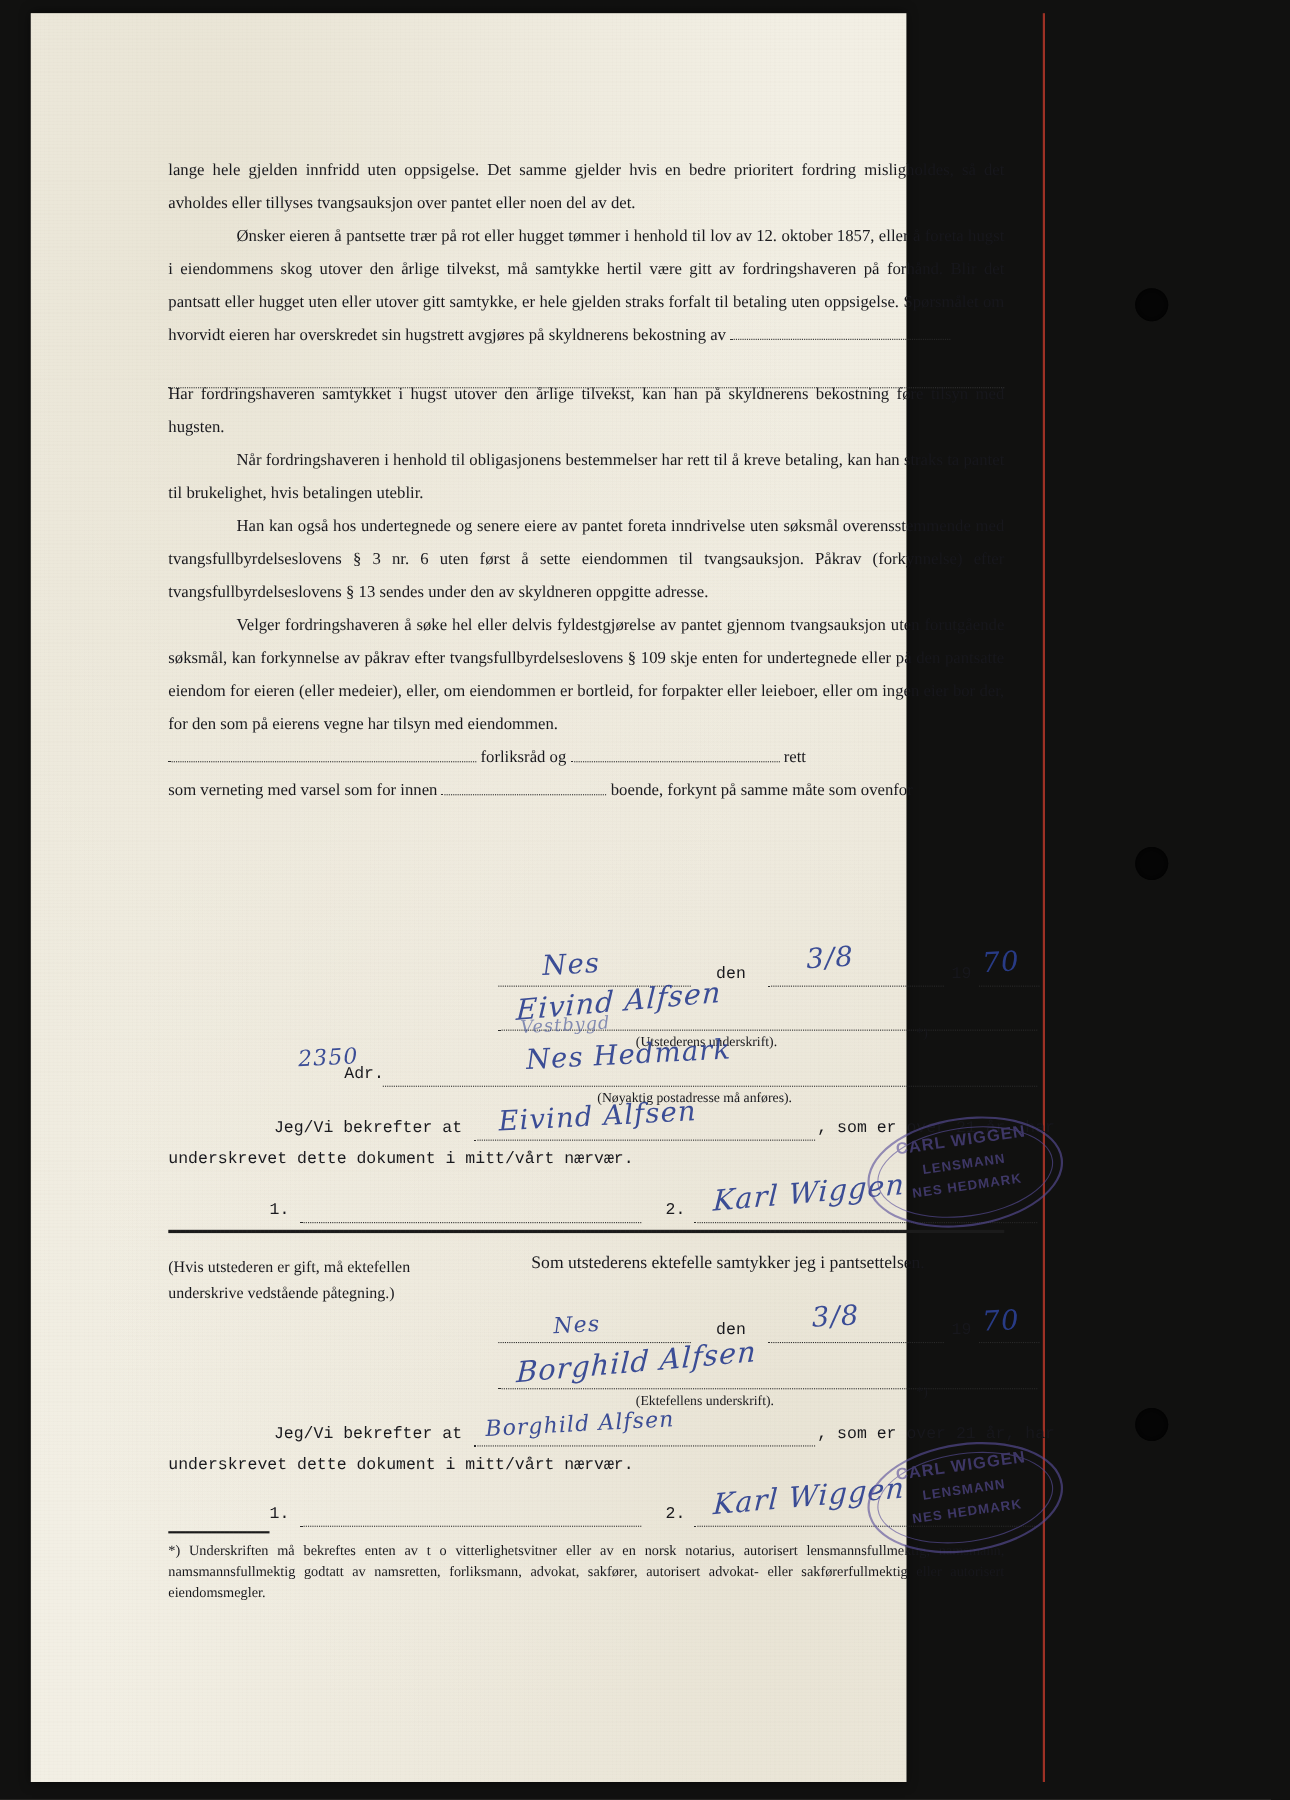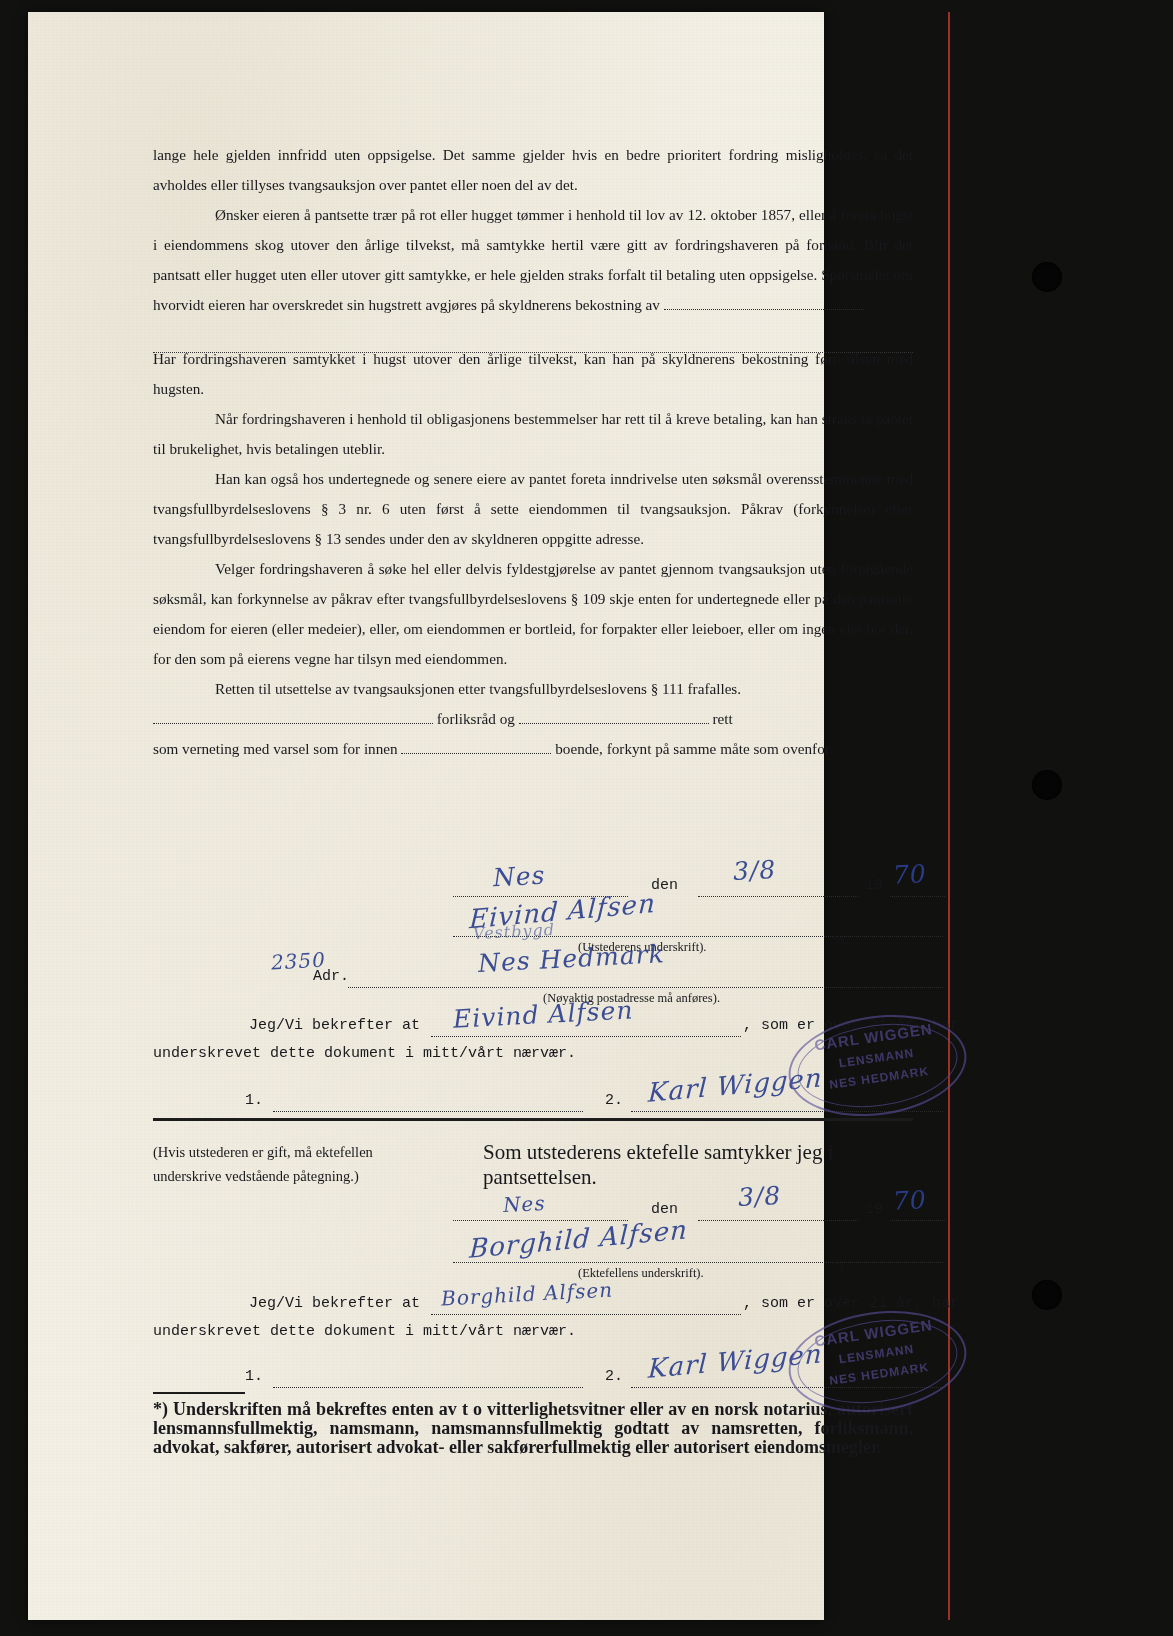--- a/index.html
+++ b/index.html
@@ -179,42 +179,41 @@
     left: 0;
     top: 0;
     width: 230px;
     font-size: 14.5px;
     line-height: 24px;
   }
   #spouse-consent-text {
     position: absolute;
     left: 330px;
     top: 0;
-    font-size: 21px;
+    font-size: 16px;
   }
 
   
   #footnote-rule {
     position: absolute;
     left: 125px;
     top: 1380px;
     width: 92px;
     height: 2px;
     background: #1b1b1b;
   }
   #footnote {
     position: absolute;
     left: 125px;
     top: 1388px;
     width: 760px;
-    font-size: 18px;
+    font-size: 13px;
     line-height: 19px;
     color: #17171c;
     text-align: justify;
-    font-weight: bold;
   }
   #footnote .fn-star { }
 
   
   .stamp {
     position: absolute;
     border: 2px solid #5a4f9c;
     border-radius: 50%;
     color: #5a4f9c;
     opacity: .62;
@@ -272,21 +271,20 @@
     <div style="height:24px"></div>
 
     <p class="para">Har fordringshaveren samtykket i hugst utover den årlige tilvekst, kan han på skyldnerens bekostning føre tilsyn med hugsten.</p>
 
     <p class="para indent">Når fordringshaveren i henhold til obligasjonens bestemmelser har rett til å kreve betaling, kan han straks ta pantet til brukelighet, hvis betalingen uteblir.</p>
 
     <p class="para indent">Han kan også hos undertegnede og senere eiere av pantet foreta inndrivelse uten søksmål overensstemmende med tvangsfullbyrdelseslovens § 3 nr. 6 uten først å sette eiendommen til tvangsauksjon. Påkrav (forkynnelse) efter tvangsfullbyrdelseslovens § 13 sendes under den av skyldneren oppgitte adresse.</p>
 
     <p class="para indent">Velger fordringshaveren å søke hel eller delvis fyldestgjørelse av pantet gjennom tvangsauksjon uten forutgående søksmål, kan forkynnelse av påkrav efter tvangsfullbyrdelseslovens § 109 skje enten for undertegnede eller på den pantsatte eiendom for eieren (eller medeier), eller, om eiendommen er bortleid, for forpakter eller leieboer, eller om ingen eier bor der, for den som på eierens vegne har tilsyn med eiendommen.</p>
 
-    <p class="para indent">Retten til utsettelse av tvangsauksjonen etter tvangsfullbyrdelseslovens § 111 frafalles.</p>
 
 
     <p class="para">
       <span class="dotfill" style="width:280px"></span>
       <span>forliksråd og</span>
       <span class="dotfill" style="width:190px"></span>
       <span>rett</span>
     </p>
 
     <p class="para">

